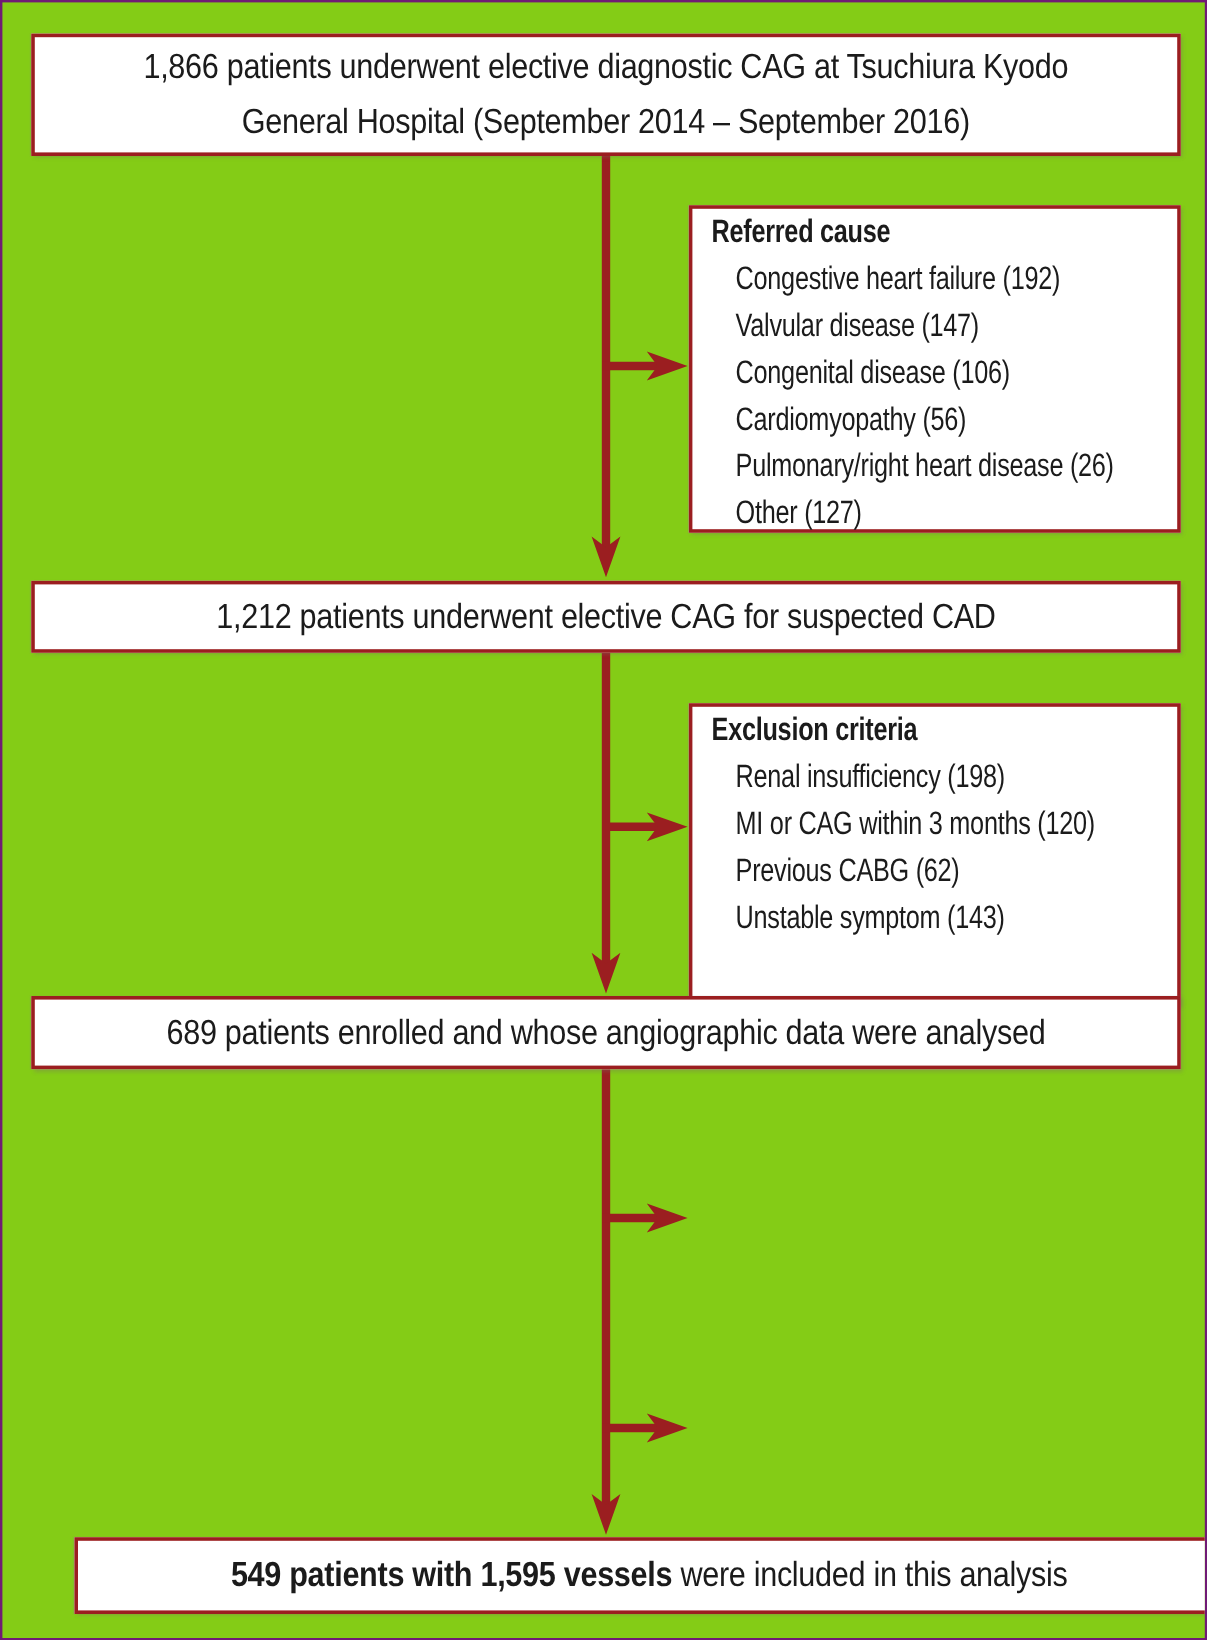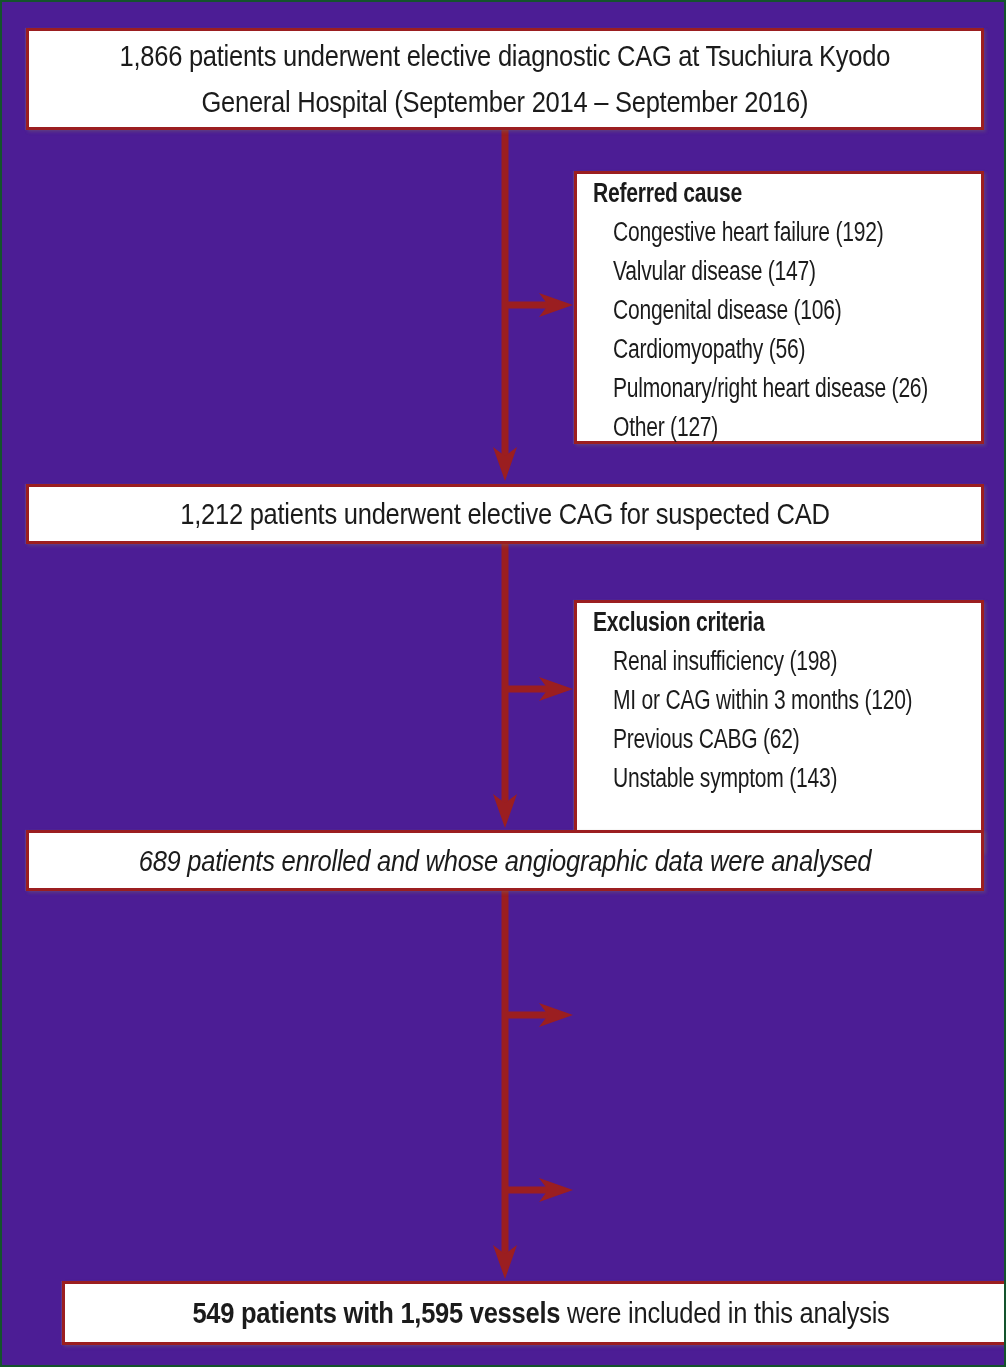--- a/index.html
+++ b/index.html
@@ -1,21 +1,21 @@
 <!DOCTYPE html>
 <html><head>
 <meta charset="utf-8">
 <style>
   html, body { margin: 0; padding: 0; background: #FAF7EE; }
   #canvas {
     position: relative;
     width: 1006px;
     height: 1367px;
-    background: #4c1d95;
-    border: 2px solid #14532d;
+    background: #84cc16;
+    border: 2px solid #701a75;
     box-sizing: border-box;
     overflow: hidden;
     font-family: "Liberation Sans", "DejaVu Sans", sans-serif;
     color: #1B1B1B;
   }
   #connectors {
     position: absolute;
     left: 0; top: 0;
     width: 1006px; height: 1367px;
     z-index: 1;
@@ -114,29 +114,29 @@
     <div class="side-item">Congenital disease (106)</div>
     <div class="side-item">Cardiomyopathy (56)</div>
     <div class="side-item">Pulmonary/right heart disease (26)</div>
     <div class="side-item">Other (127)</div>
   </div>
 
   <div class="fbox main-box" style="top:482px; height:60px;">
     <div class="main-text">1,212 patients underwent elective CAG for suspected CAD</div>
   </div>
 
-  <div class="fbox side-box" style="top:584px; height:252px;margin-top:14px;">
+  <div class="fbox side-box" style="top:584px; height:252px;">
     <div class="side-title">Exclusion criteria</div>
     <div class="side-item">Renal insufficiency (198)</div>
     <div class="side-item">MI or CAG within 3 months (120)</div>
     <div class="side-item">Previous CABG (62)</div>
     <div class="side-item">Unstable symptom (143)</div>
   </div>
 
-  <div class="fbox main-box" style="top:828px; height:61px;font-style:italic;">
+  <div class="fbox main-box" style="top:828px; height:61px;">
     <div class="main-text">689 patients enrolled and whose angiographic data were analysed</div>
   </div>
 
 
 
   <div class="fbox main-box" style="top:1279px; height:64px;margin-left:36px;">
     <div class="main-text"><span class="bold-part">549 patients with 1,595 vessels</span><span> were included in this analysis</span></div>
   </div>
 
 </div>

